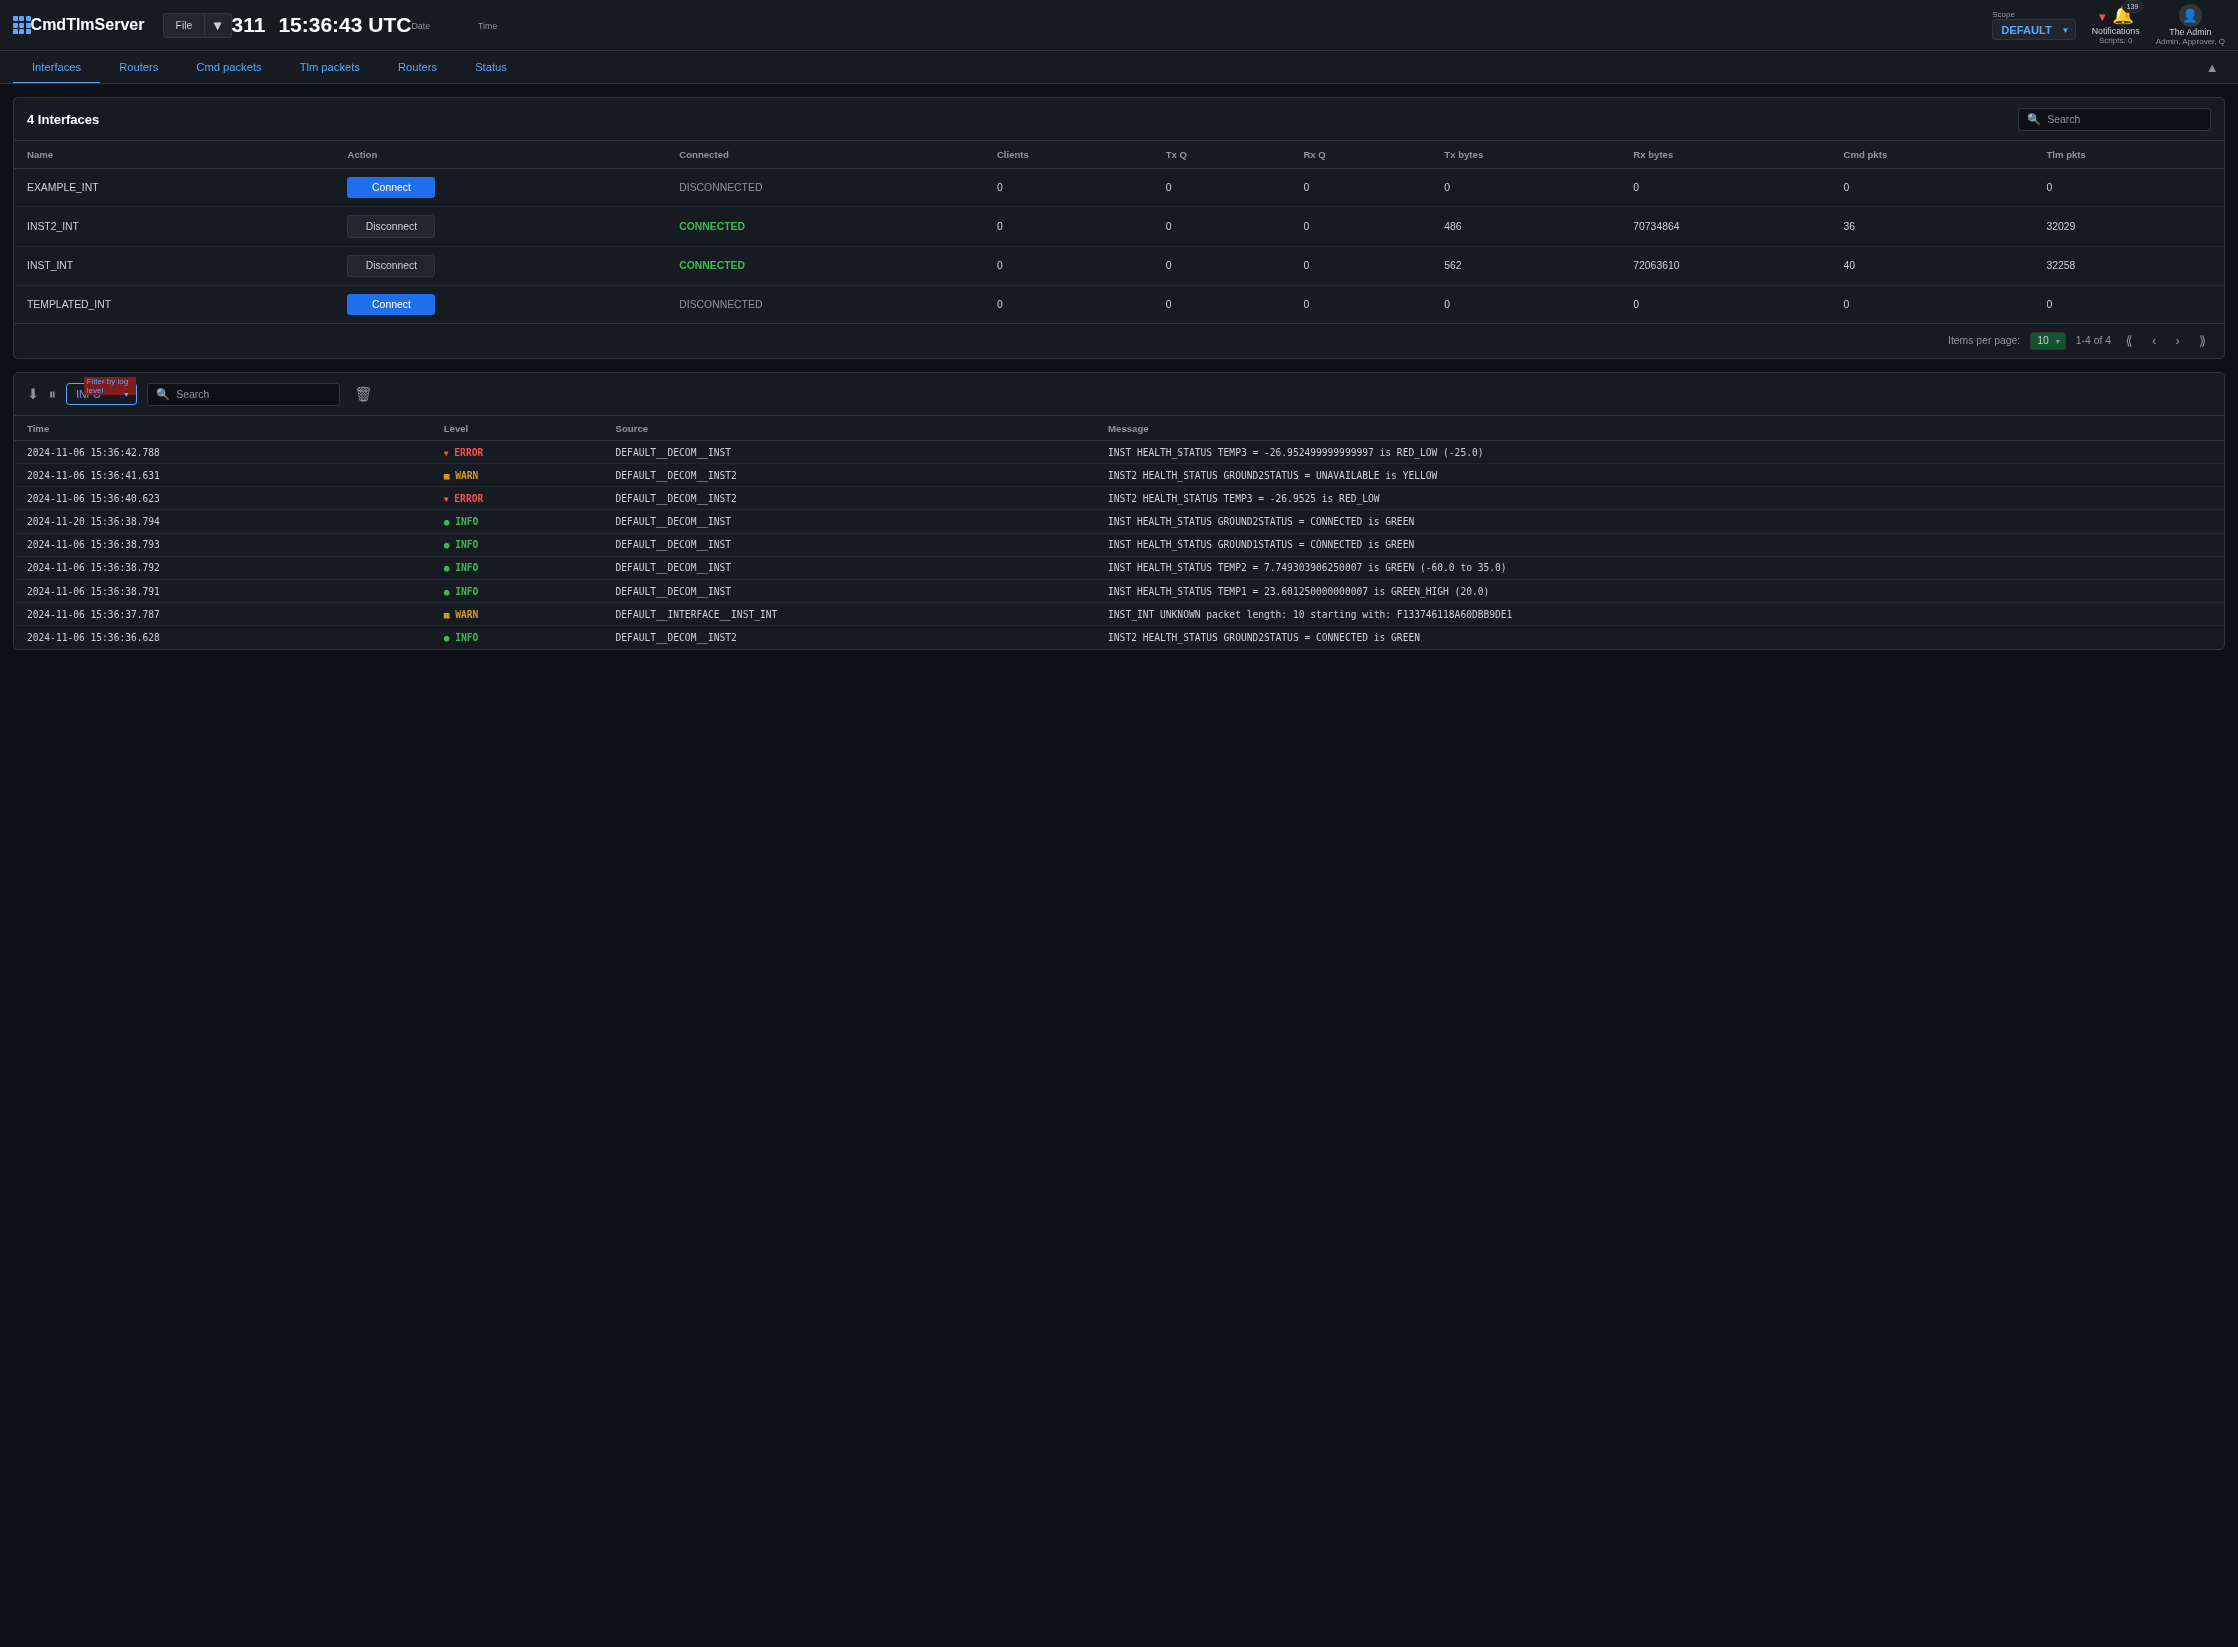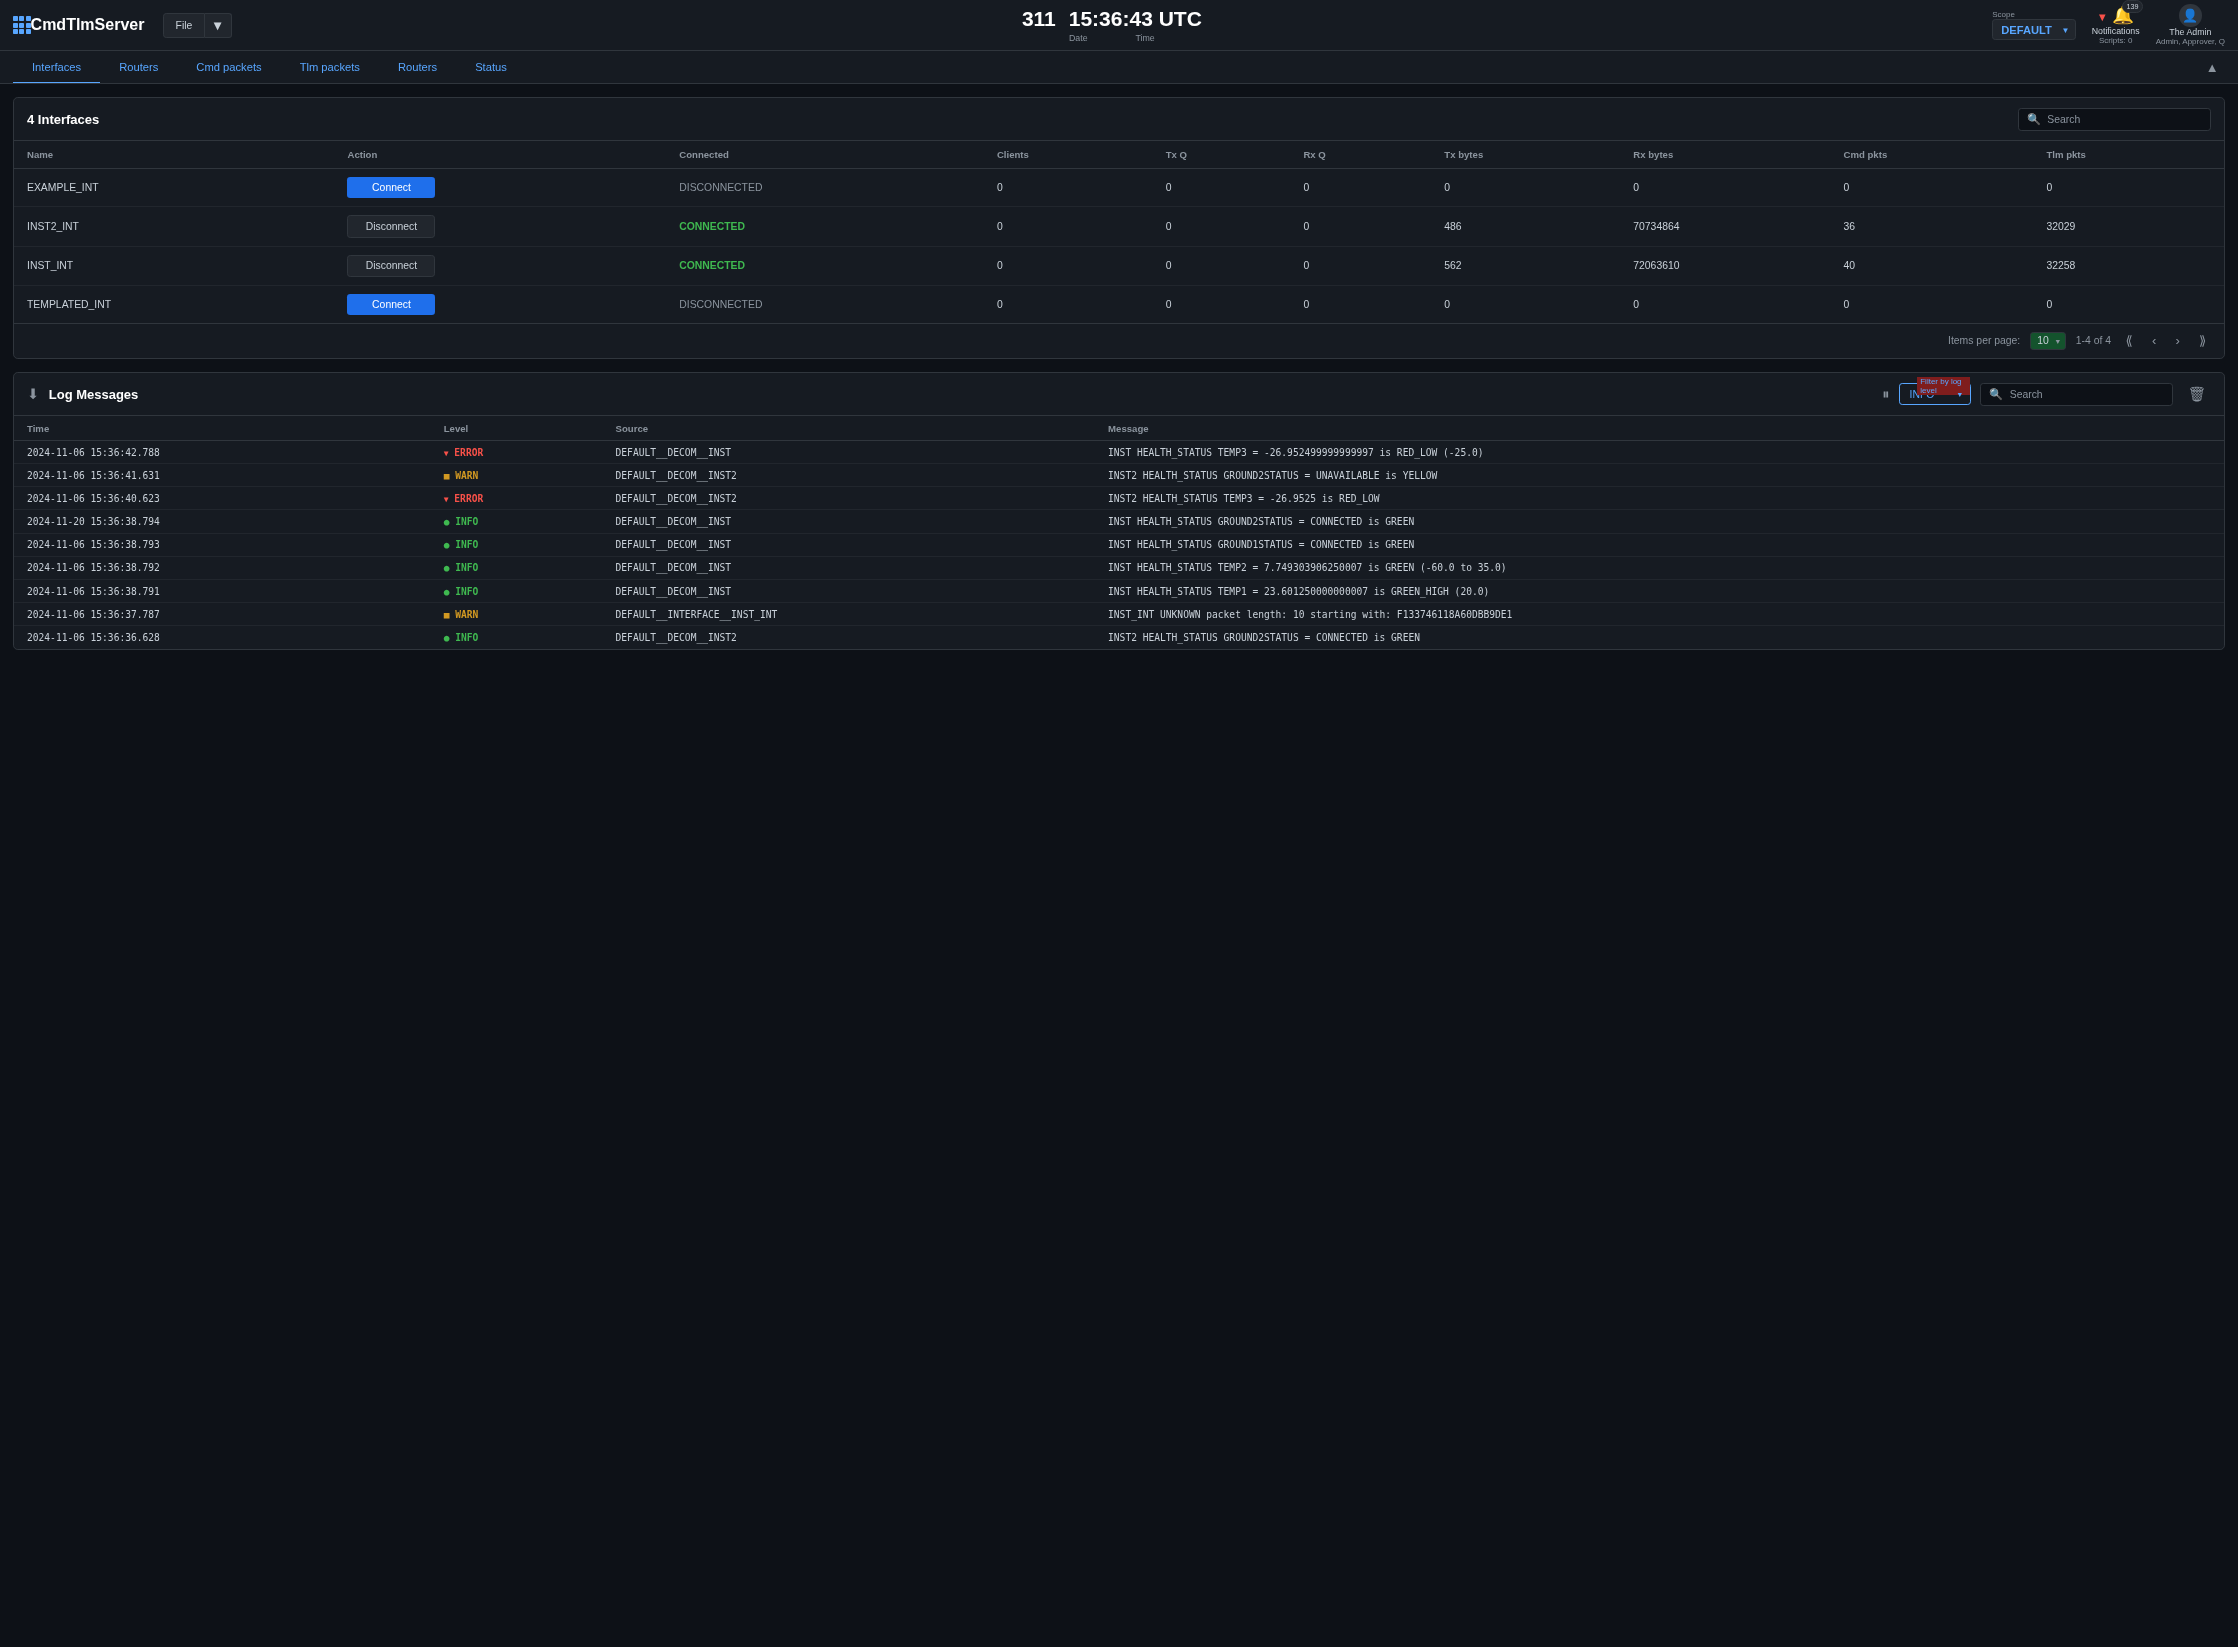--- a/index.html
+++ b/index.html
@@ -57,21 +57,21 @@
       border: 0.8px solid #30363d;
       border-left: none;
       color: #c9d1d9;
       padding: 4px 6.4px;
       cursor: pointer;
       border-radius: 0 3.2px 3.2px 0;
     }
     .header-center {
       flex: 1;
       display: flex;
-      flex-direction: column;
+      flex-direction: row;
       align-items: center;
     }
     .header-time {
       display: flex;
       align-items: baseline;
       gap: 13px;
     }
     .header-date {
       font-size: 21px;
       font-weight: bold;
@@ -647,21 +647,20 @@
       <button class="page-btn">⟪</button>
       <button class="page-btn">‹</button>
       <button class="page-btn">›</button>
       <button class="page-btn">⟫</button>
     </div>
   </div>
 
   <div class="log-panel">
     <div class="log-header">
       <span class="log-download-icon">⬇</span>
-      <span class="log-title">Log Messages</span>
       <button class="log-pause-btn">⏸</button>
       <div class="log-filter-wrapper">
         <span class="log-filter-label">Filter by log level</span>
         <select class="log-filter-select">
           <option>INFO</option>
           <option>DEBUG</option>
           <option>WARN</option>
           <option>ERROR</option>
         </select>
       </div>

